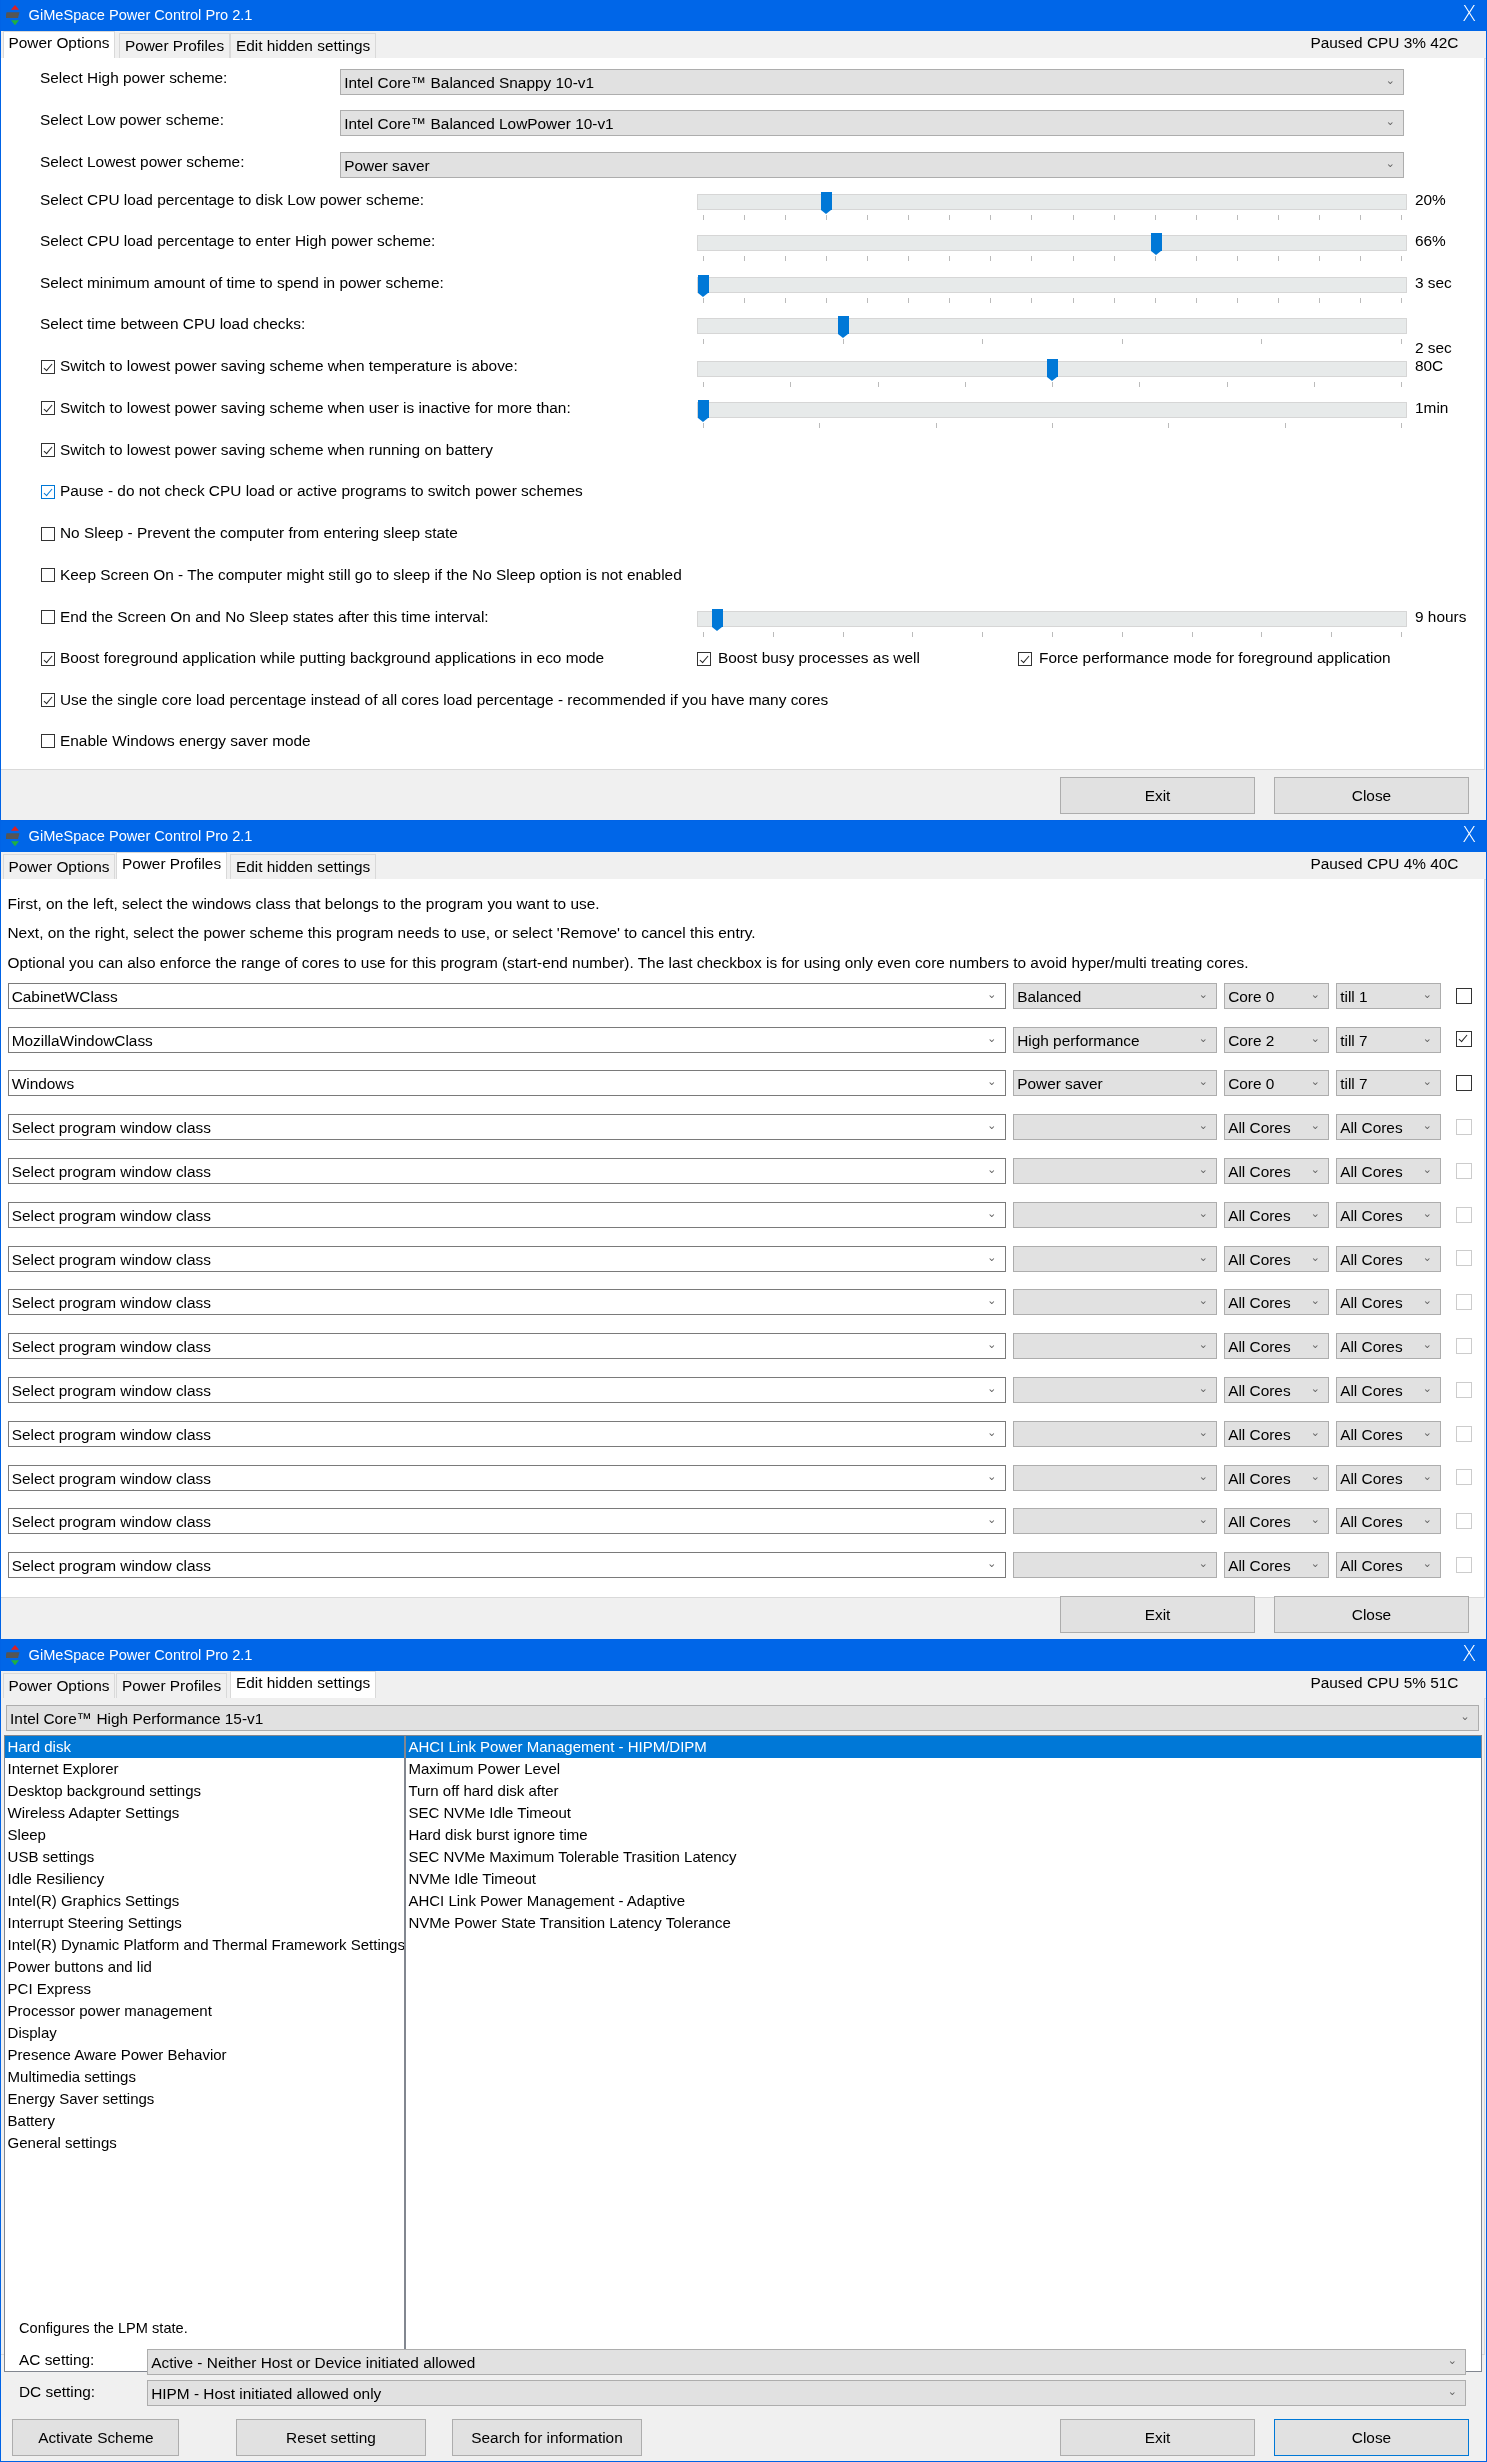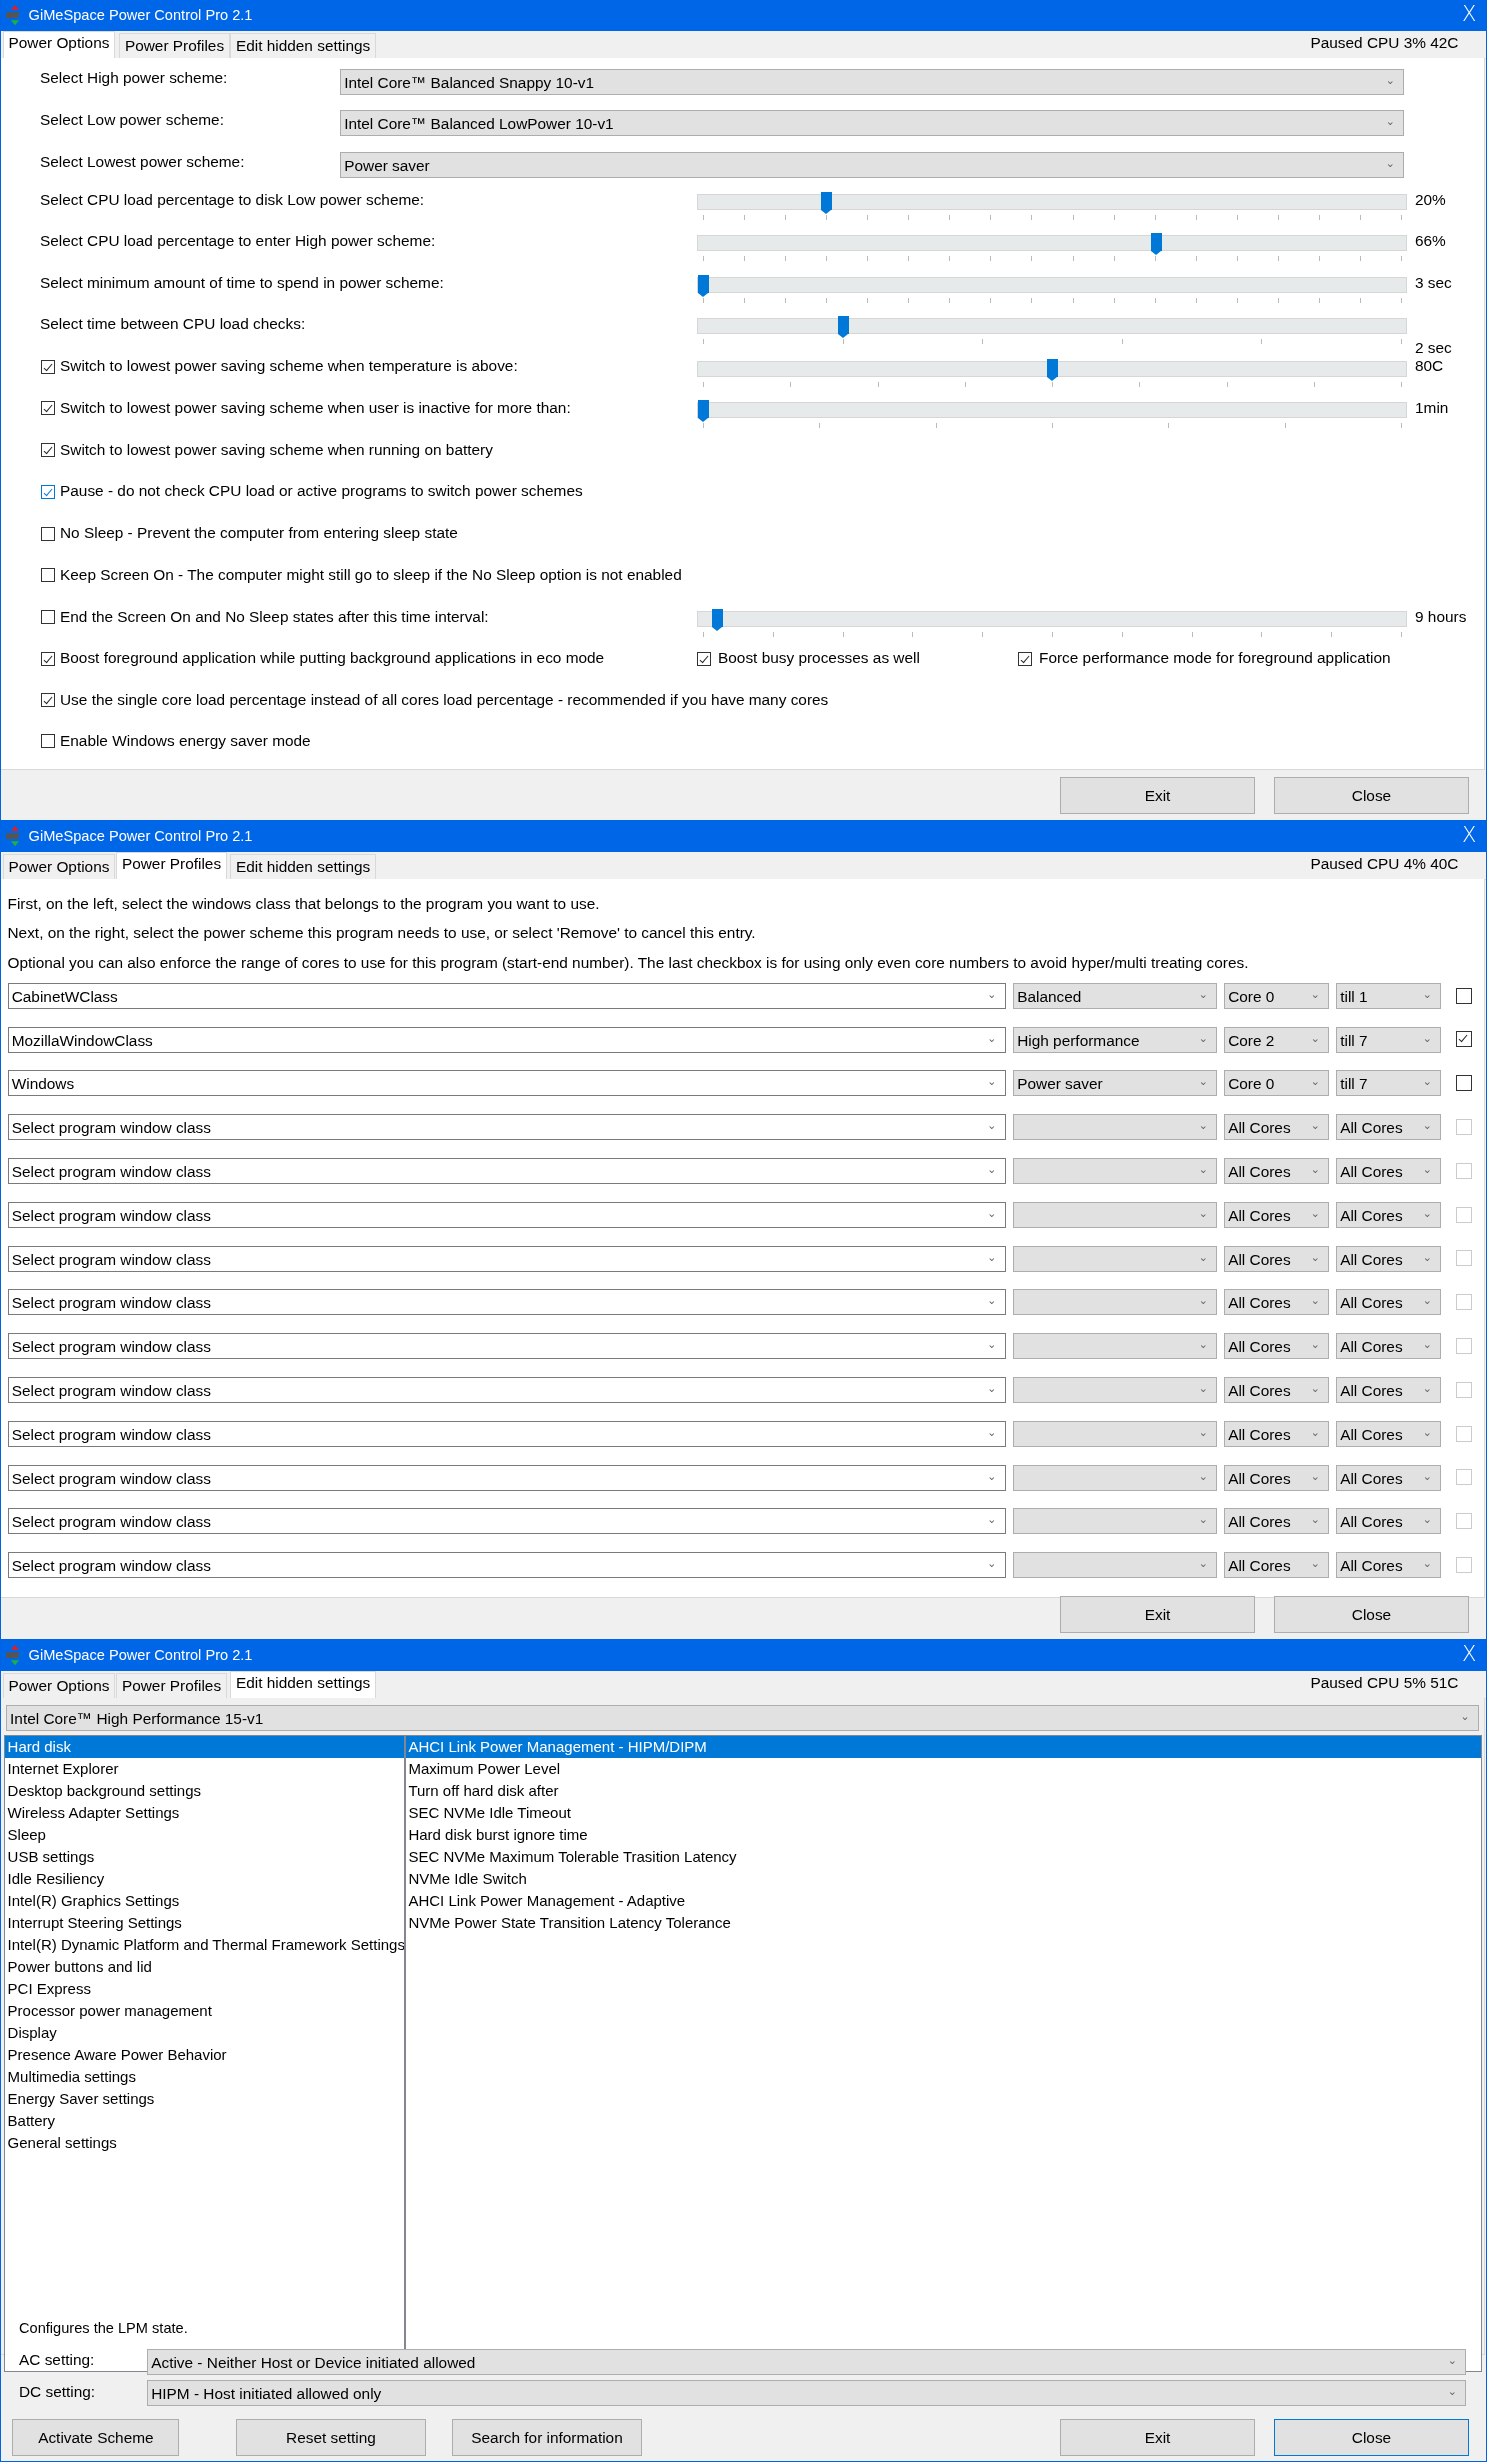--- a/index.html
+++ b/index.html
@@ -377,21 +377,21 @@
         <div class="li">Battery</div>
         <div class="li">General settings</div>
       </div>
     <div class="listbox" id="set-list" style="left:404px; top:37px; width:1077px; height:637px;">
         <div class="li sel">AHCI Link Power Management - HIPM/DIPM</div>
         <div class="li">Maximum Power Level</div>
         <div class="li">Turn off hard disk after</div>
         <div class="li">SEC NVMe Idle Timeout</div>
         <div class="li">Hard disk burst ignore time</div>
         <div class="li">SEC NVMe Maximum Tolerable Trasition Latency</div>
-        <div class="li">NVMe Idle Switch</div>
+        <div class="li">NVMe Idle Timeout</div>
         <div class="li">AHCI Link Power Management - Adaptive</div>
         <div class="li">NVMe Power State Transition Latency Tolerance</div>
       </div>
   </div>
 
   <span class="lbl" style="left:18px; top:680px; font-size:14.6px;">Configures the LPM state.</span>
   <span class="lbl" style="left:18px; top:711px;">AC setting:</span>
   <div class="combo" style="left:146px; top:709px; width:1319px;"><span>Active - Neither Host or Device initiated allowed</span><span class="arrow">⌄</span></div>
   <span class="lbl" style="left:18px; top:743px;">DC setting:</span>
   <div class="combo" style="left:146px; top:740px; width:1319px;"><span>HIPM - Host initiated allowed only</span><span class="arrow">⌄</span></div>

